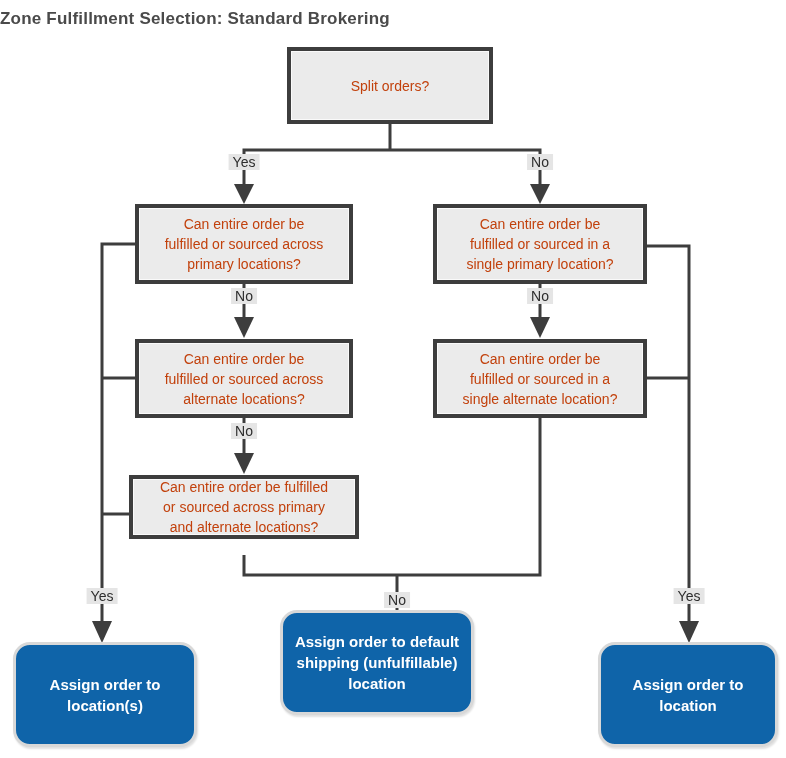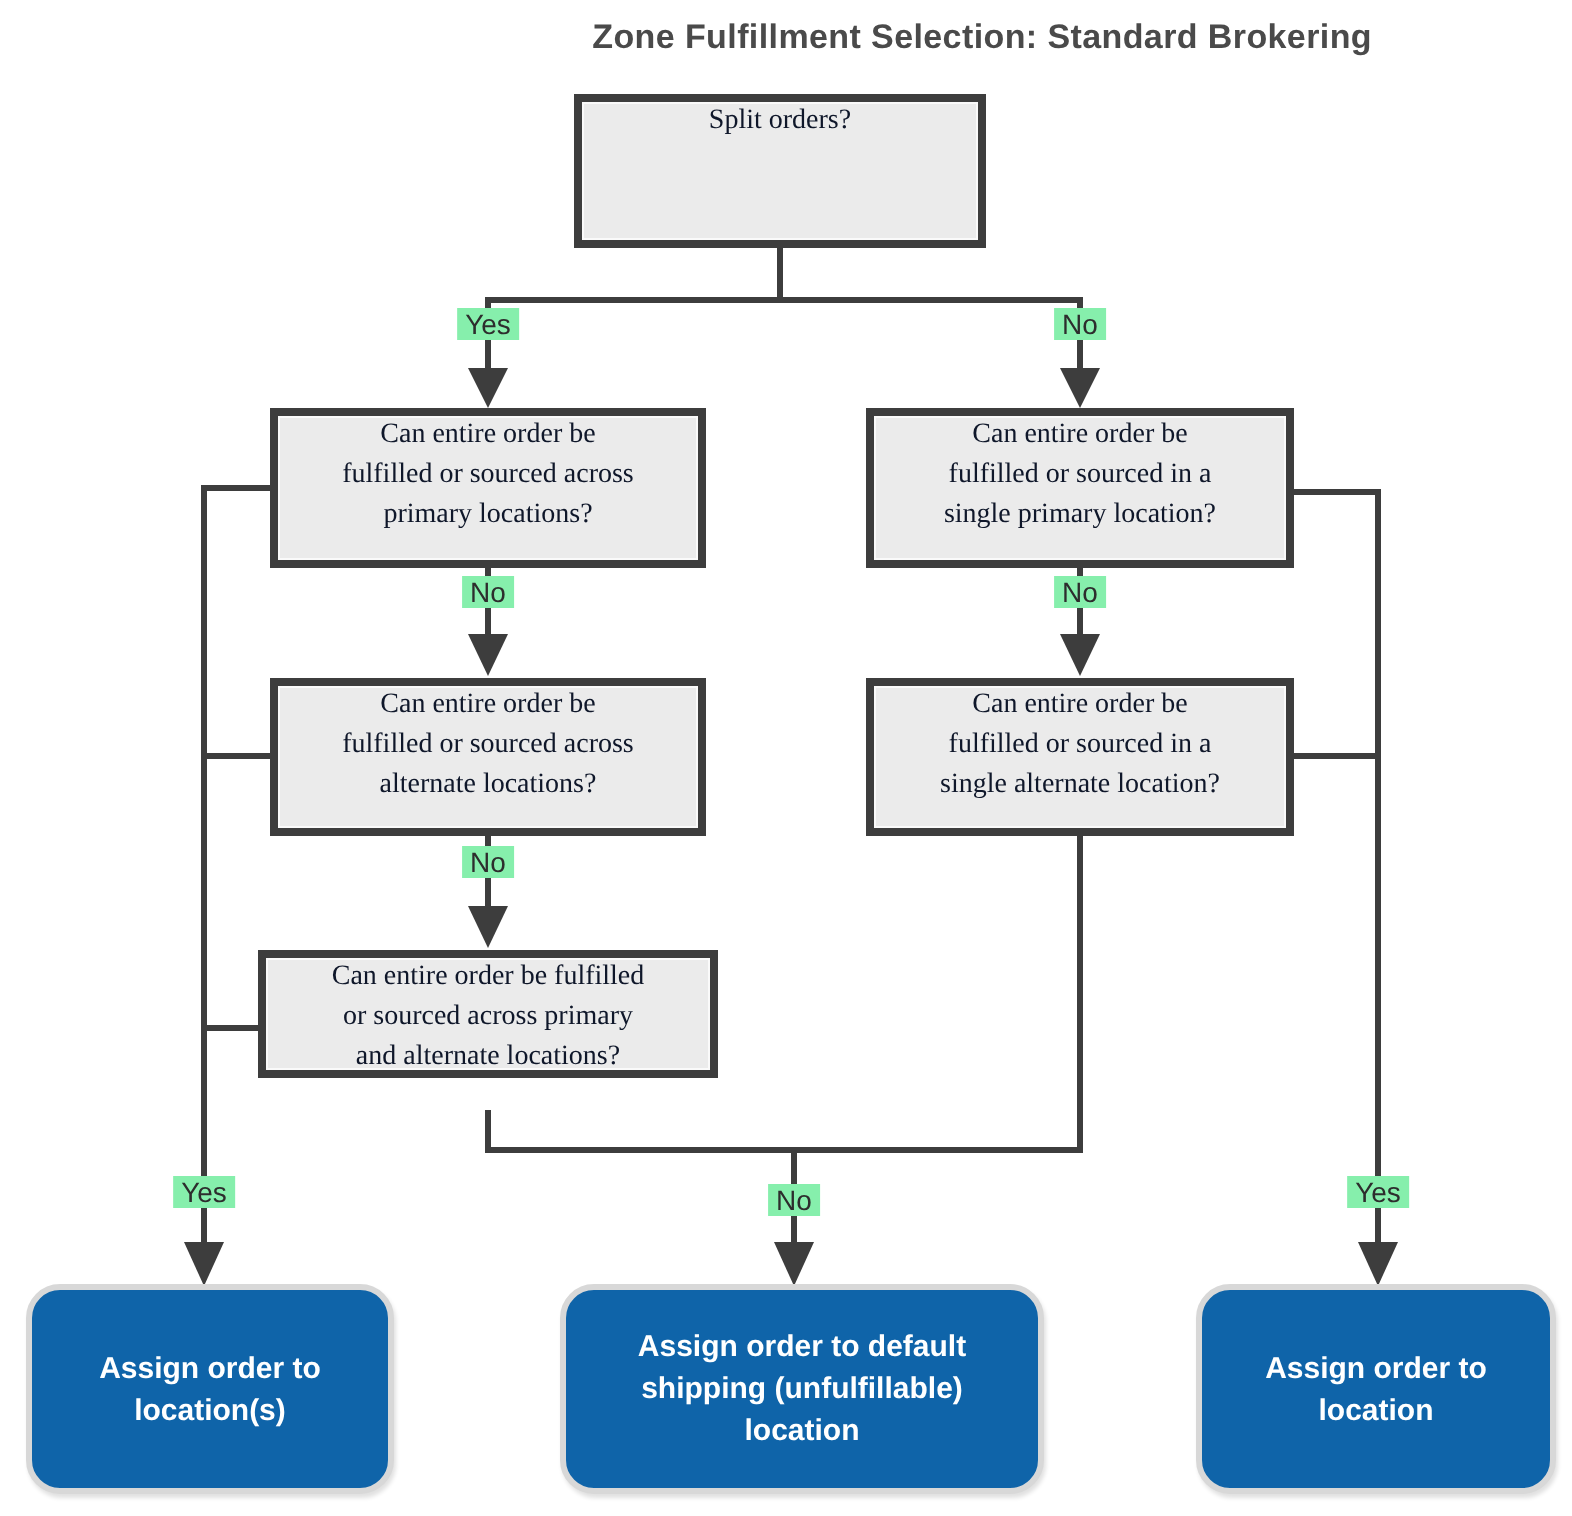--- a/index.html
+++ b/index.html
@@ -21,52 +21,51 @@
     overflow:hidden;
   }
   #wires{position:absolute;left:0;top:0;width:786px;height:758px;}
   .edge{stroke:var(--connector);stroke-width:3;fill:none;}
   .arrow{fill:var(--connector);stroke:none;}
   .dbox{
     position:absolute;
     box-sizing:border-box;
     background:var(--decision-fill);
     border:4px solid var(--decision-border);
-    display:flex;align-items:flex-start;justify-content:center;
+    display:flex;align-items:center;justify-content:center;
     text-align:center;
-    font-size:14px;line-height:20px;color:#0f172a;
+    font-size:14px;line-height:20px;color:#c2410c;
     box-shadow:inset 0 0 0 1px #fafafa;
-    font-family:Liberation Serif, serif;
   }
   .dtext{white-space:pre-line;}
   .tbox{
     position:absolute;
     box-sizing:border-box;
     background:var(--terminal-fill);
     border:3px solid var(--terminal-border);
     border-radius:17px;
     display:flex;align-items:center;justify-content:center;
     text-align:center;
     font-size:15px;line-height:21px;font-weight:bold;
     color:var(--terminal-text);
     box-shadow:1px 2px 2px rgba(0,0,0,0.12);
   }
   .ttext{white-space:pre-line;}
   .elabel{
     position:absolute;
     transform:translateX(-50%);
-    background:#86efac;
+    background:#e5e5e5;
     padding:0 4px;
     font-size:14px;line-height:16px;
     color:var(--label-text);
   }
   .title{
     position:absolute;
     left:0;top:9px;width:686px;
-    text-align:right;
+    text-align:left;
     font-size:17px;font-weight:bold;
     color:var(--title);
     letter-spacing:0.2px;
   }
 </style>
 </head>
 <body>
 
 <div id="canvas">
 
@@ -135,21 +134,21 @@
     <span class="dtext">Can entire order be fulfilled
 or sourced across primary
 and alternate locations?</span>
   </div>
 
   <div class="tbox" style="left:13px;top:642px;width:184px;height:105px;">
     <span class="ttext">Assign order to
 location(s)</span>
   </div>
 
-  <div class="tbox" style="left:280px;top:642px;width:242px;height:105px;">
+  <div class="tbox" style="left:280px;top:610px;width:194px;height:105px;">
     <span class="ttext">Assign order to default
 shipping (unfulfillable)
 location</span>
   </div>
 
   <div class="tbox" style="left:598px;top:642px;width:180px;height:105px;">
     <span class="ttext">Assign order to
 location</span>
   </div>
 

